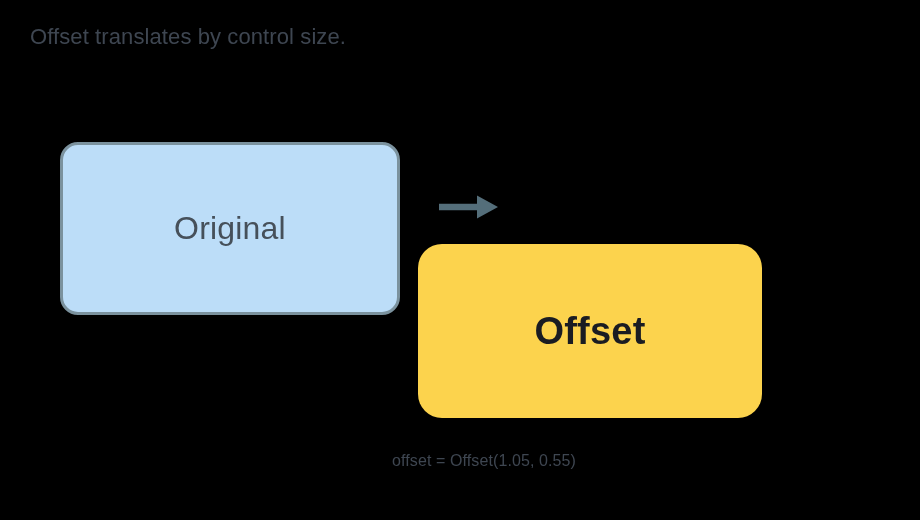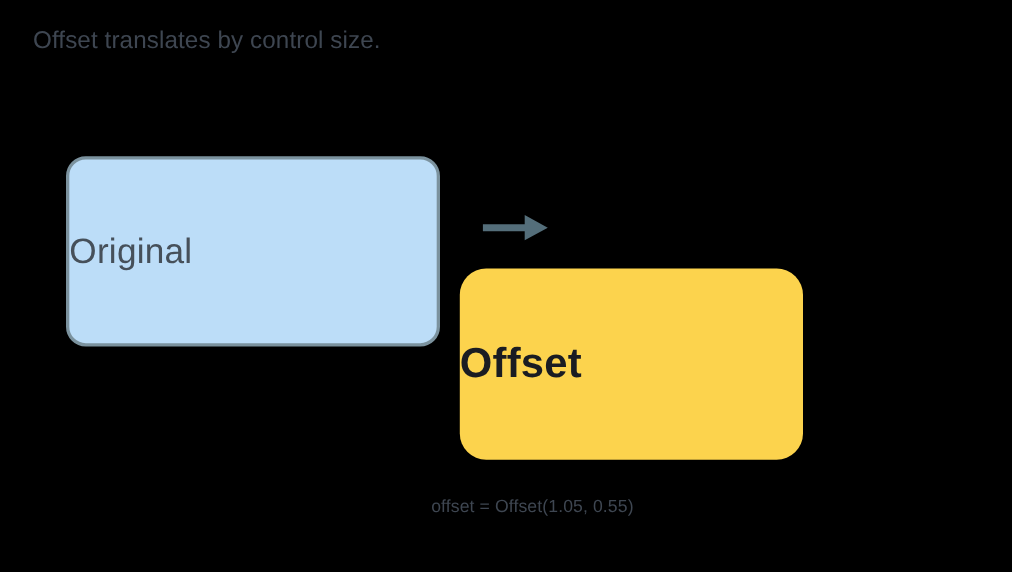--- a/index.html
+++ b/index.html
@@ -31,20 +31,21 @@
     color: #3e4651;
     white-space: nowrap;
   }
 
   
   .node {
     position: absolute;
     box-sizing: border-box;
     display: flex;
     align-items: center;
+    justify-content: center;
     text-align: center;
   }
 
   .node-original {
     left: 60px;
     top: 142px;
     width: 340px;
     height: 173px;
     background: #bcddf8;
     border: 3px solid #7b929e;
@@ -53,21 +54,21 @@
   .node-original .node-label {
     font-size: 32px;
     font-weight: 400;
     color: #46505a;
     letter-spacing: 0.2px;
   }
 
   .node-offset {
     left: 418px;
     top: 244px;
-    width: 312px;
+    width: 344px;
     height: 174px;
     background: #fcd34d;
     border: none;
     border-radius: 24px;
   }
   .node-offset .node-label {
     font-size: 38px;
     font-weight: 700;
     color: #1a1c22;
     letter-spacing: 0.2px;

